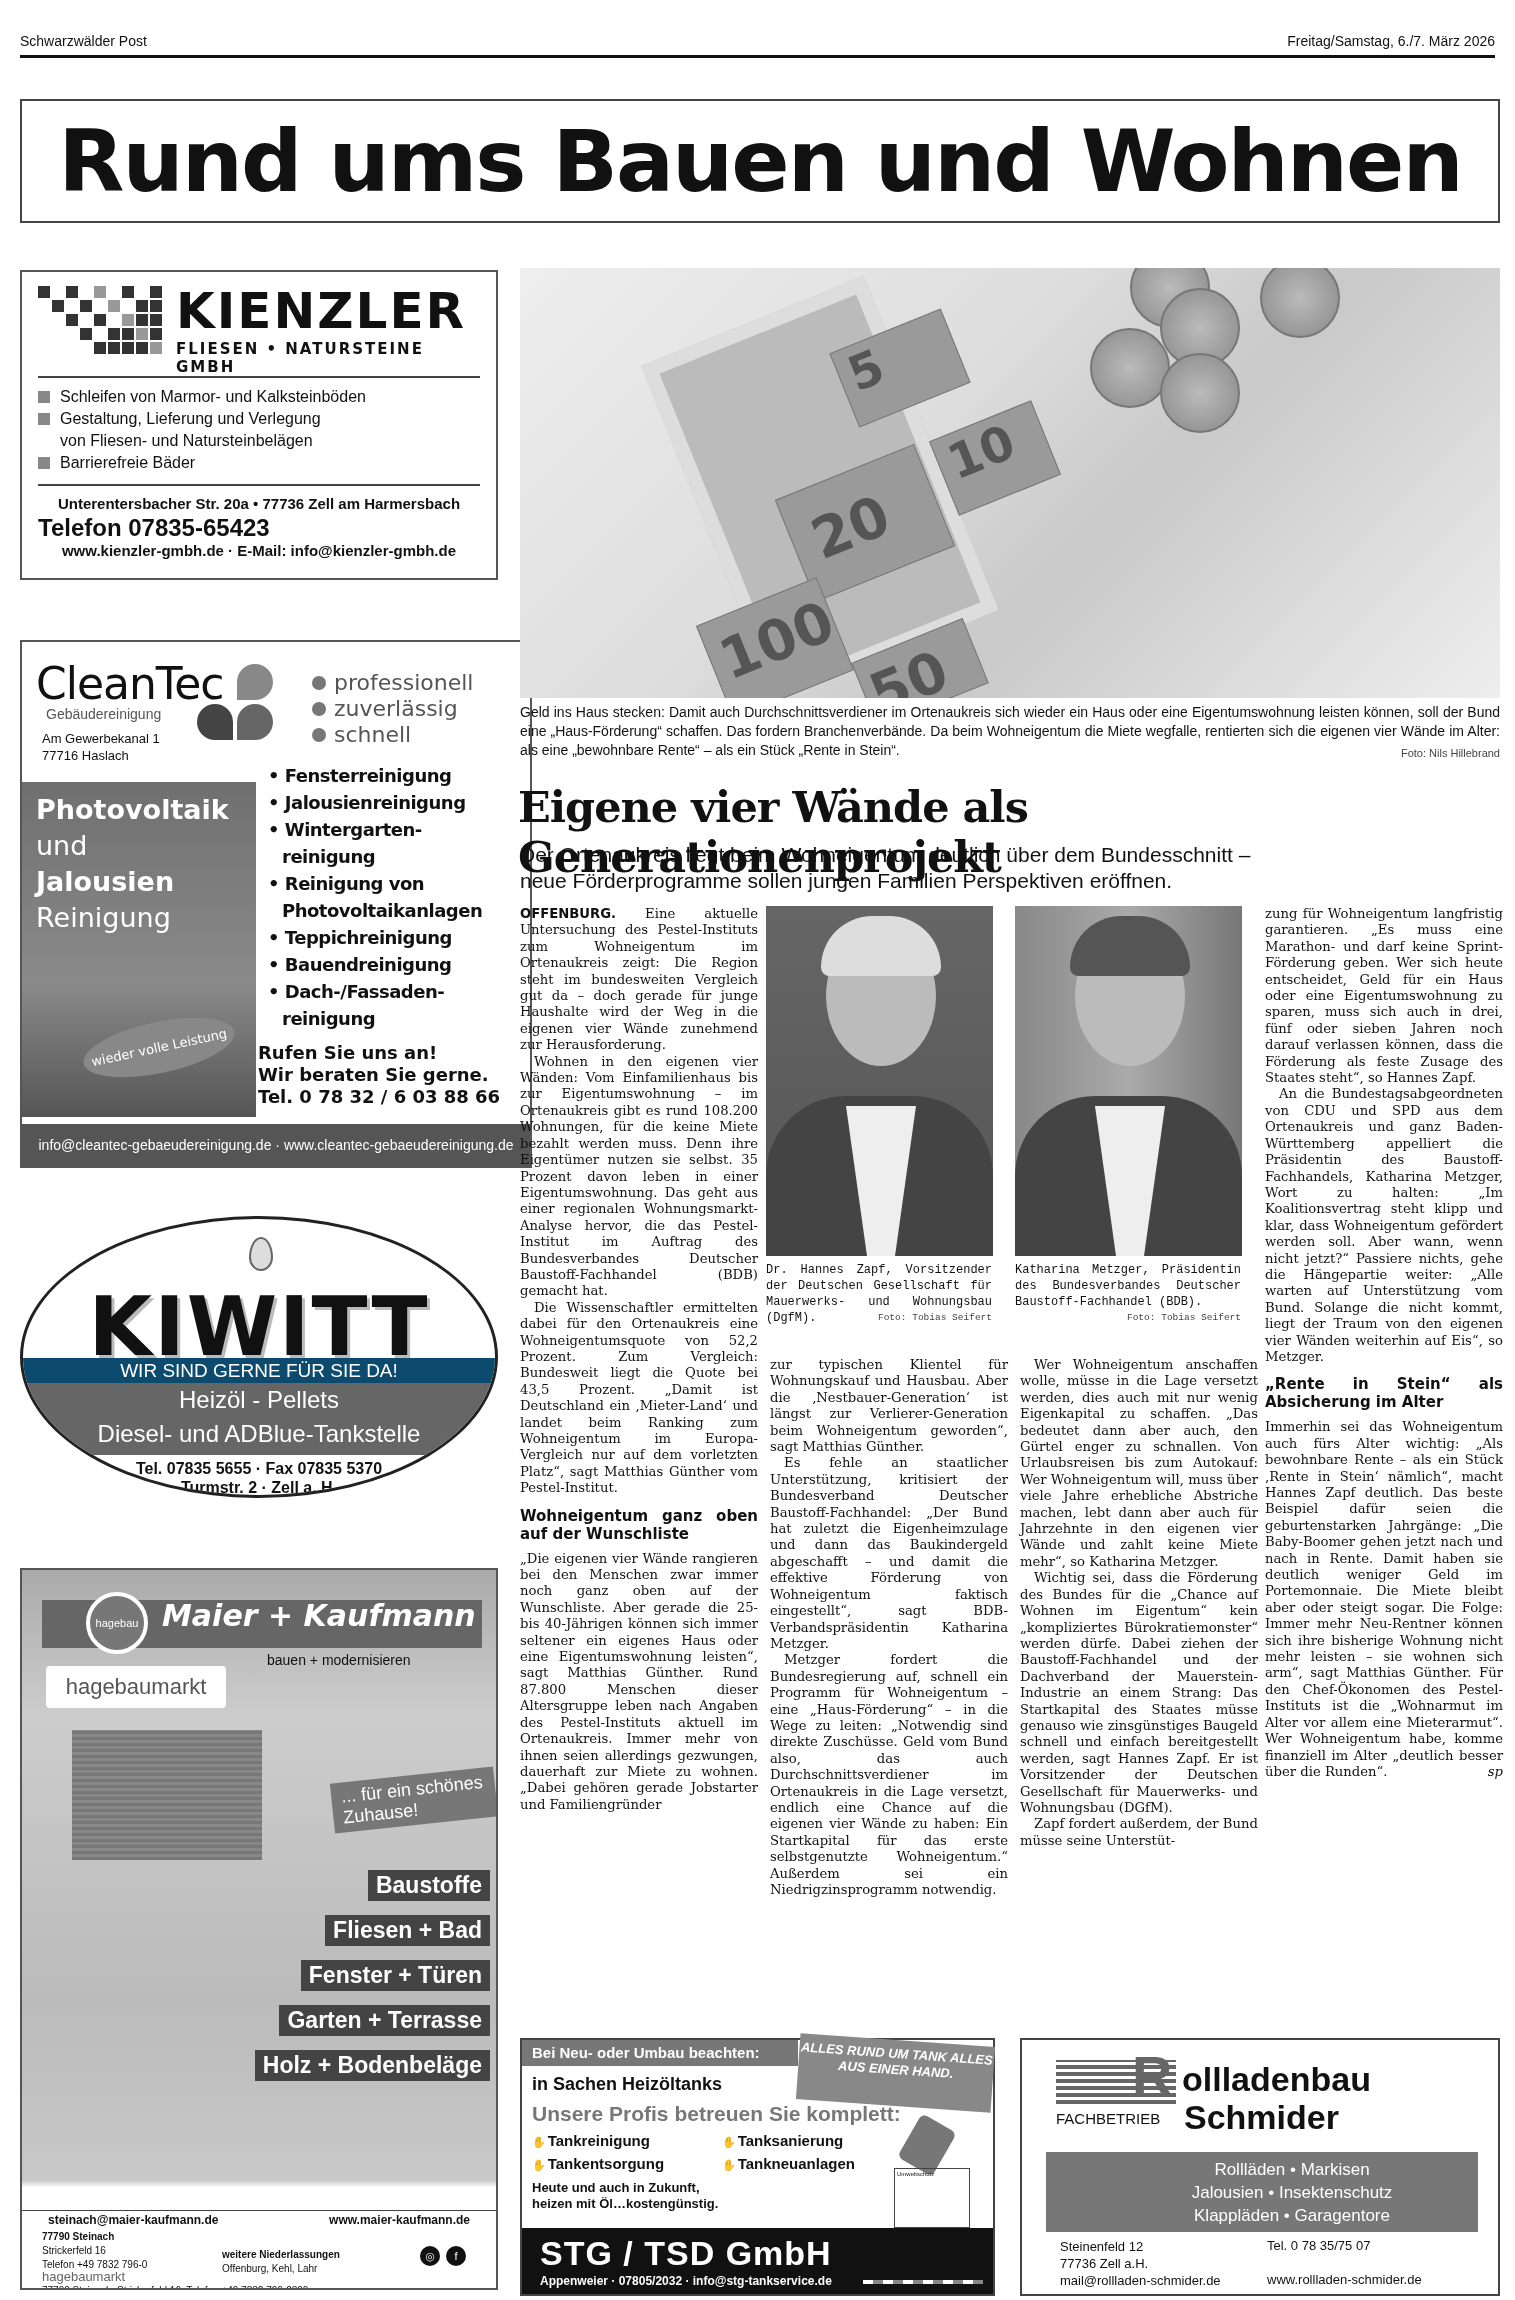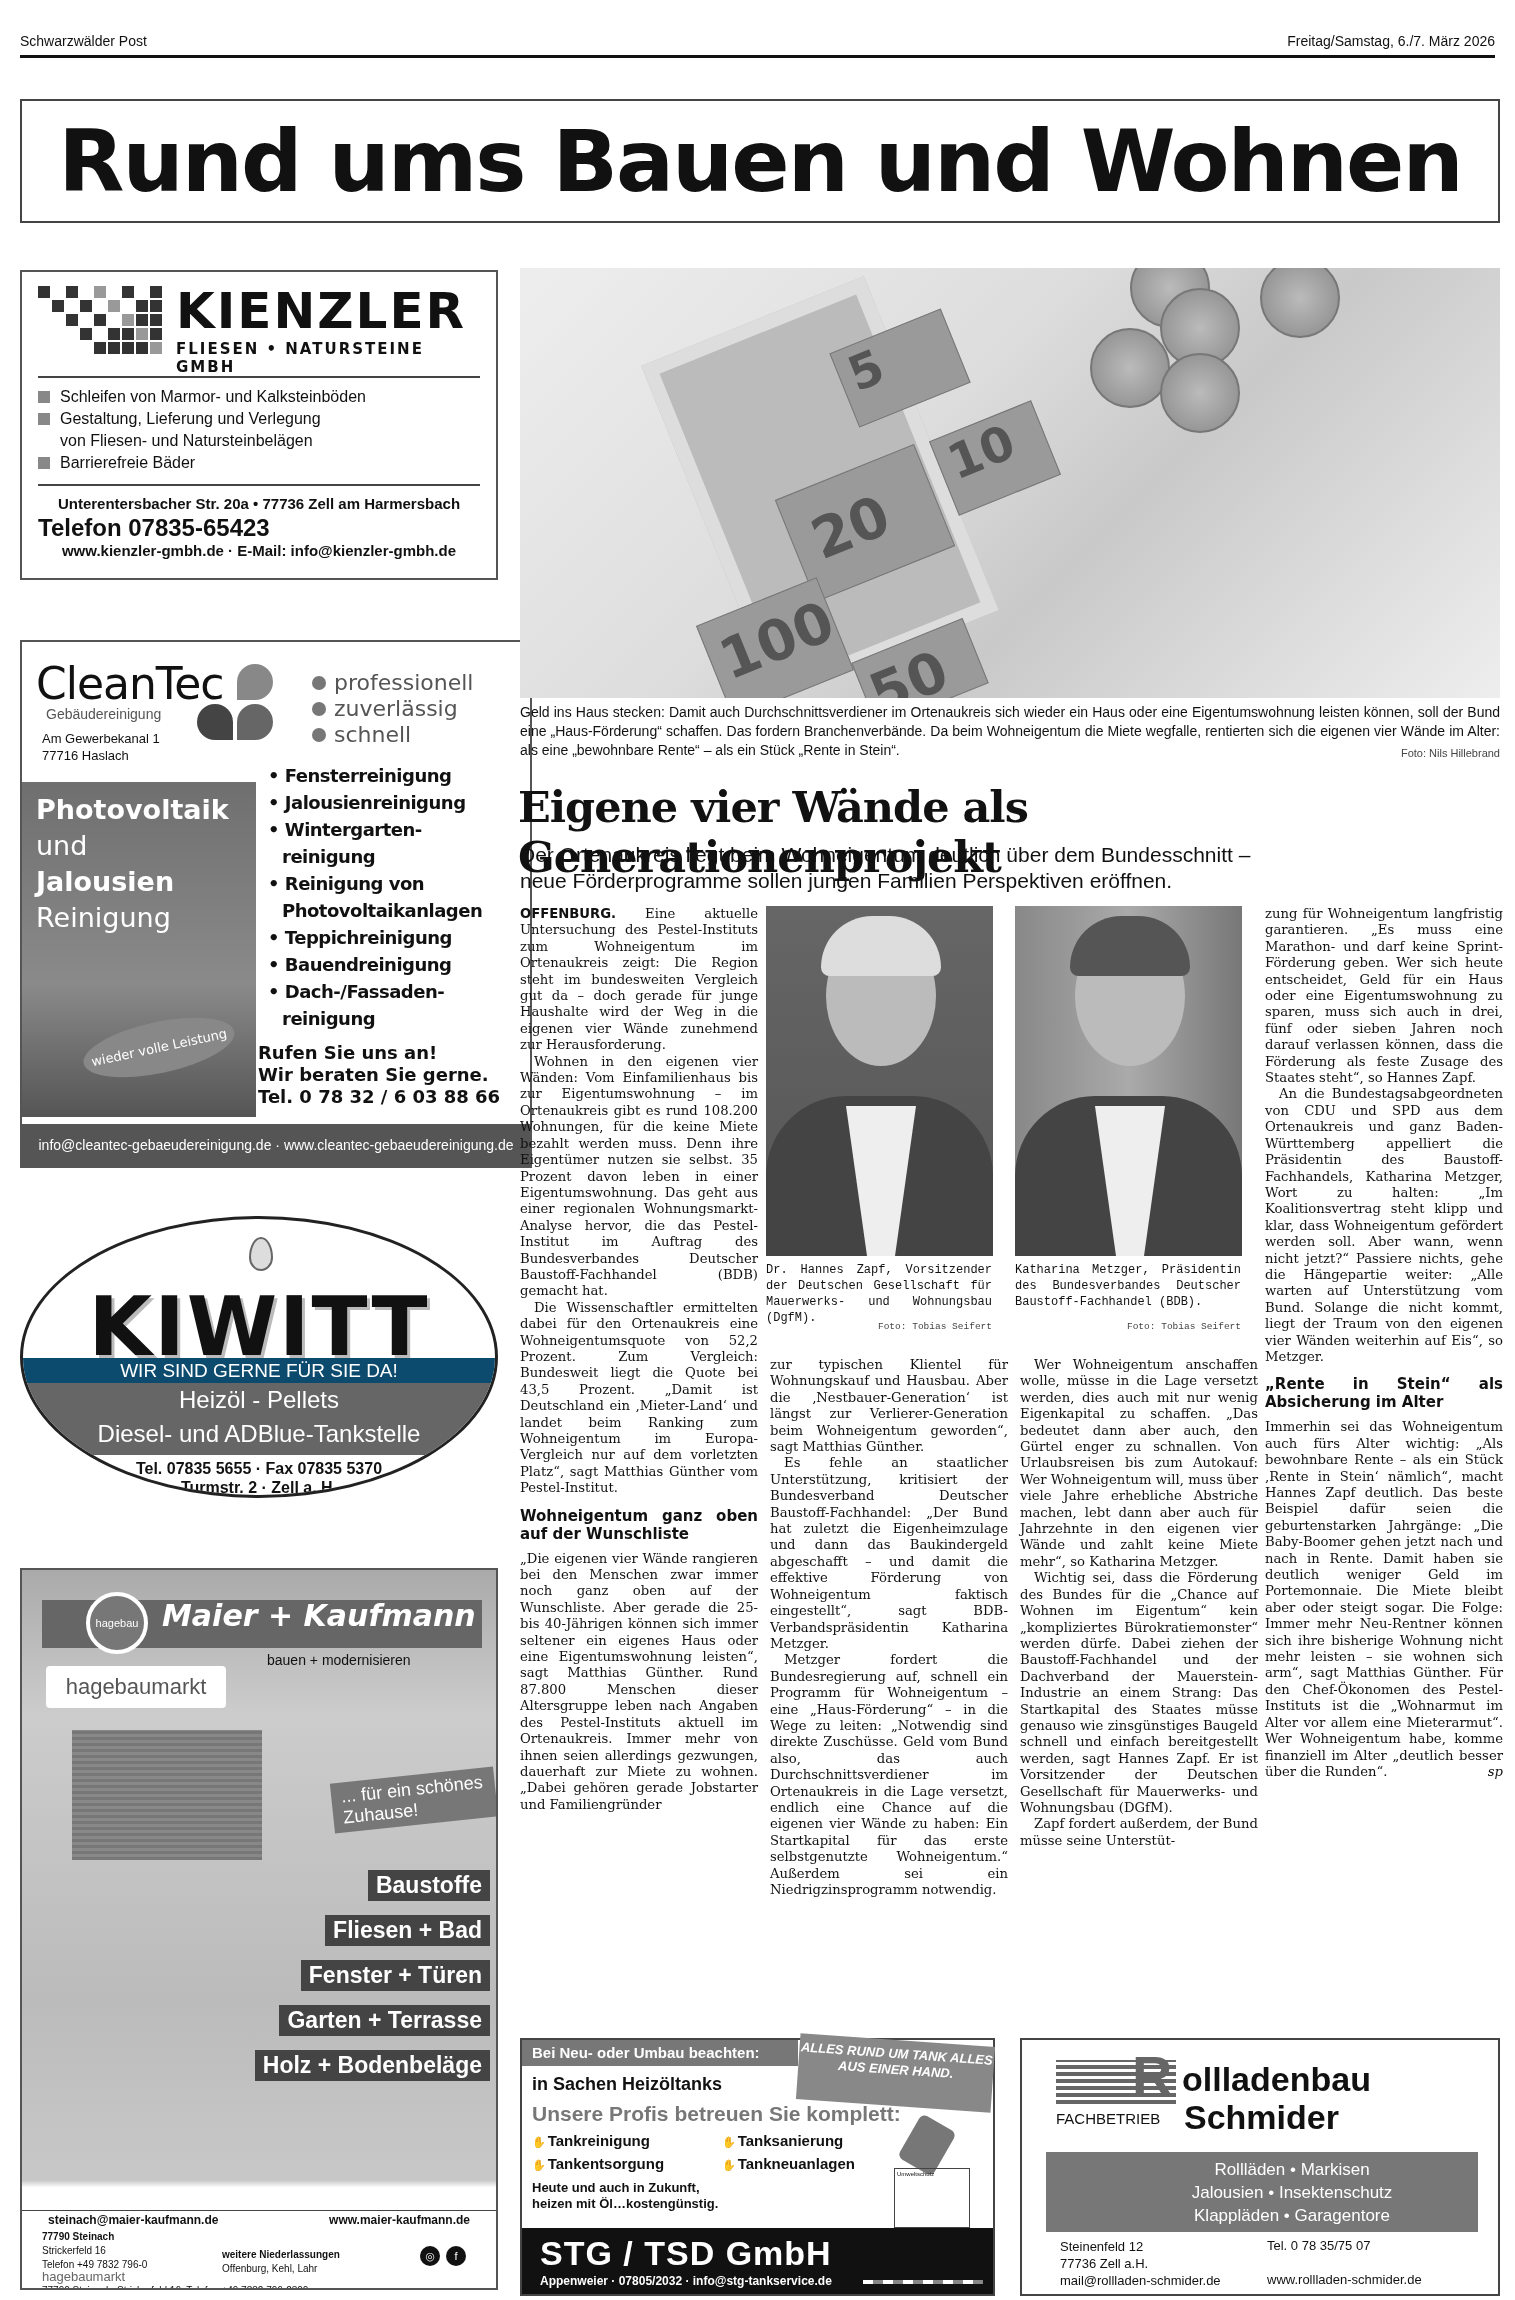--- a/index.html
+++ b/index.html
@@ -85,21 +85,21 @@
 .c5{left:1265px;top:906px}
 .portrait{width:227px;height:350px;overflow:hidden;position:absolute}
 .p1{left:766px;top:906px;background:linear-gradient(180deg,#666,#555)}
 .p2{left:1015px;top:906px;background:linear-gradient(90deg,#888,#aaa 50%,#777)}
 .portrait .head{position:absolute;left:60px;top:20px;width:110px;height:140px;border-radius:50%;background:#bbb}
 .portrait .hair{position:absolute;left:55px;top:10px;width:120px;height:60px;border-radius:60px 60px 10px 10px;background:#ddd}
 .p2 .hair{background:#555}
 .portrait .body{position:absolute;left:0;right:0;bottom:0;height:160px;background:#444;border-radius:80px 80px 0 0}
 .portrait .shirt{position:absolute;left:80px;bottom:0;width:70px;height:150px;background:#eee;clip-path:polygon(0 0,100% 0,70% 100%,30% 100%)}
 .pcap{font-family:Liberation Mono, monospace;font-size:12px;line-height:16px;width:226px;text-align:justify}
-.pcap .credit{float:right;font-size:9.5px;color:#444;margin-top:9px}
+.pcap .credit{float:right;font-size:9.5px;color:#444;margin-top:0}
 .pc1{left:766px;top:1262px}.pc2{left:1015px;top:1262px}
 
 .stg{left:520px;top:2038px;width:475px;height:258px;border:2px solid #444;background:#fff}
 .stg .top{position:absolute;left:0;top:0;width:276px;height:26px;background:#777;color:#fff;font-weight:bold;font-size:15px;line-height:26px;padding-left:10px}
 .stg .brush{position:absolute;left:276px;top:0;width:195px;height:66px;background:#888;color:#fff;font-style:italic;font-weight:bold;font-size:13px;text-align:center;padding-top:6px;transform:rotate(4deg);line-height:16px}
 .stg .l1{position:absolute;left:10px;top:34px;font-weight:bold;font-size:18px}
 .stg .l2{position:absolute;left:10px;top:62px;font-weight:bold;font-size:21px;color:#777}
 .stg .svc{position:absolute;left:10px;top:90px;display:grid;grid-template-columns:190px 180px;font-weight:bold;font-size:15px;line-height:21px}
 .stg .svc span:before{content:"\270B";font-size:11px;color:#999;margin-right:2px}
 .stg .l3{position:absolute;left:10px;top:140px;font-weight:bold;font-size:13px;line-height:16px}

